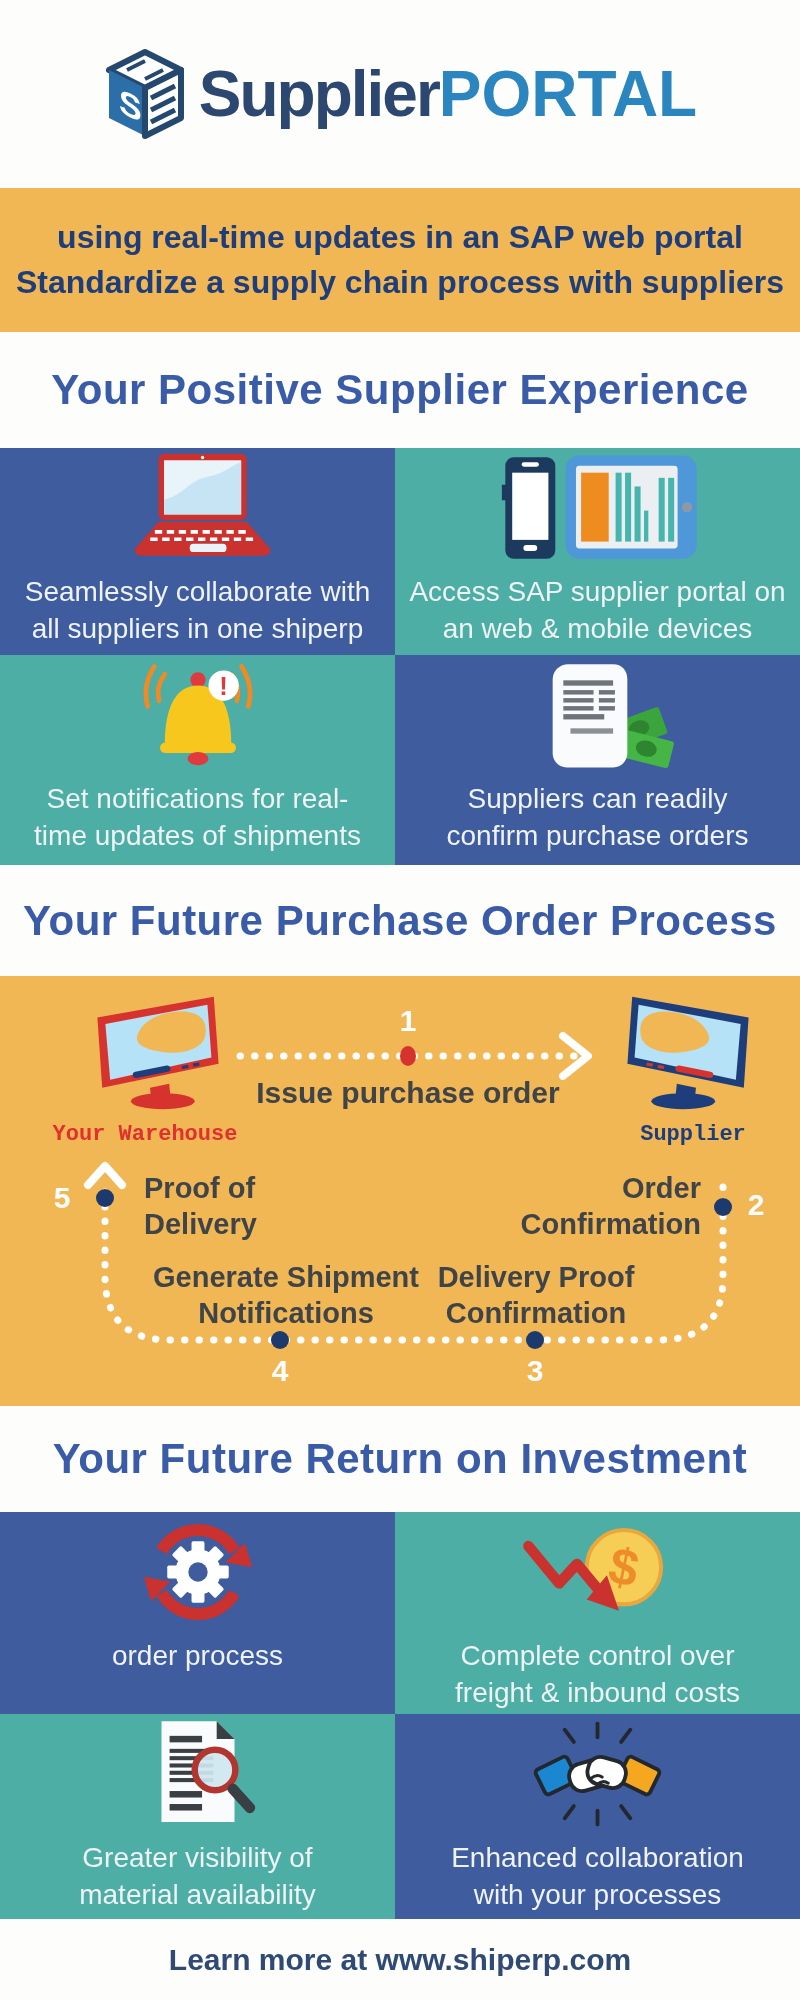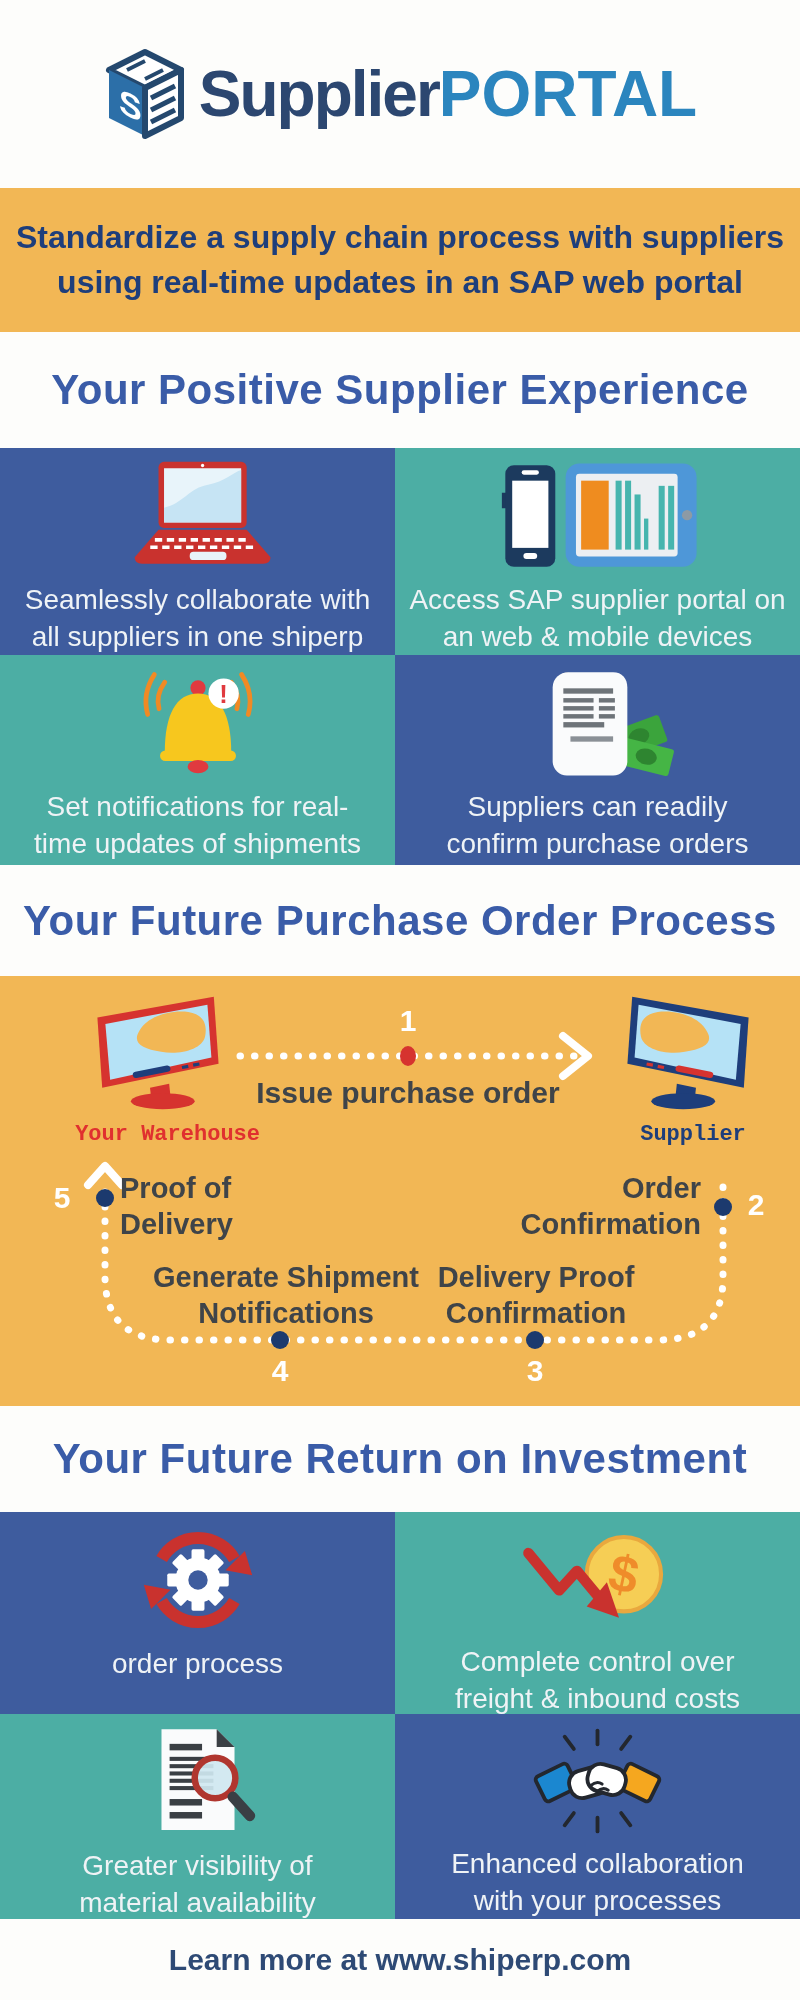--- a/index.html
+++ b/index.html
@@ -21,21 +21,21 @@
   .sec-head{display:flex;align-items:center;justify-content:center;
             color:#3A5CA8;font-weight:700;font-size:42px;letter-spacing:.5px;}
   .sec-head.h1{height:116px;}
   .sec-head.h2{height:111px;}
   .sec-head.h3{height:106px;text-align:right;}
 
   
   .grid{display:grid;grid-template-columns:395px 405px;}
   .grid.g1{grid-template-rows:207px 210px;}
   .grid.g2{grid-template-rows:202px 205px;}
-  .card{display:flex;flex-direction:column;align-items:center;padding-top:12px;box-sizing:border-box;}
+  .card{display:flex;flex-direction:column;align-items:center;padding-top:4px;box-sizing:border-box;}
   .card.navy{background:#3E5C9E;}
   .card.teal{background:#4CAEA4;}
   .icon-box{height:112px;display:flex;align-items:center;justify-content:center;}
   .card-text{margin-top:10px;text-align:center;font-size:28px;color:#EFF3F6;line-height:1.32;}
 
   
   .diagram{height:430px;background:#F2B755;position:relative;}
   .diagram svg.flow{position:absolute;left:0;top:0;}
   .abs{position:absolute;}
   .mono-label{font-family:"Liberation Mono", monospace;font-weight:700;font-size:22px;
@@ -63,22 +63,22 @@
       <text x="16" y="68" font-size="34" font-weight="bold" fill="#FFFFFF" font-family="Liberation Sans, sans-serif" transform="skewY(26) translate(0,-12)">S</text>
       <polygon points="78,22 42,40 42,88 78,70" fill="#FFFFFF" stroke="#24486E" stroke-width="6" stroke-linejoin="round"></polygon>
       <line x1="48" y1="50" x2="72" y2="38" stroke="#24486E" stroke-width="5"></line>
       <line x1="48" y1="62" x2="72" y2="50" stroke="#24486E" stroke-width="5"></line>
       <line x1="48" y1="74" x2="72" y2="62" stroke="#24486E" stroke-width="5"></line>
     </svg>
     <div class="logo-text"><span class="logo-word1">Supplier</span><span class="logo-word2">PORTAL</span></div>
   </div>
 
   <div class="banner">
+    <div>using real-time updates in an SAP web portal</div>
     <div>Standardize a supply chain process with suppliers</div>
-    <div>using real-time updates in an SAP web portal</div>
   </div>
 
   <div class="sec-head h1">Your Positive Supplier Experience</div>
 
   <div class="grid g1">
 
     <div class="card navy">
       <div class="icon-box">
         <svg width="200" height="112" viewBox="0 0 210 122">
           <rect x="62" y="2" width="96" height="72" rx="6" fill="#C9322E"></rect>
@@ -194,21 +194,21 @@
     <svg class="abs" style="left:72px;top:16px;" width="168" height="118" viewBox="0 0 175 148">
       <polygon points="14,32 160,6 166,90 20,120" fill="#D6332F"></polygon>
       <polygon points="24,40 152,16 157,82 30,110" fill="#B5E2F6"></polygon>
       <path d="M66,50 C76,30 106,22 128,25 C148,28 152,42 149,56 C145,72 118,79 94,75 C70,71 58,64 66,50 Z" fill="#F2B755"></path>
       <rect x="58" y="96" width="48" height="8" rx="4" fill="#1E3E7B" transform="rotate(-11 82 100)"></rect>
       <rect x="120" y="92" width="8" height="4" fill="#1E3E7B" transform="rotate(-11 124 94)"></rect>
       <rect x="134" y="89" width="8" height="4" fill="#1E3E7B" transform="rotate(-11 138 91)"></rect>
       <polygon points="80,120 104,115 106,134 82,139" fill="#D6332F"></polygon>
       <ellipse cx="96" cy="137" rx="40" ry="10" fill="#D6332F"></ellipse>
     </svg>
-    <div class="abs mono-label warehouse-label" style="left:30px;top:146px;width:230px;text-align:right;">Your Warehouse</div>
+    <div class="abs mono-label warehouse-label" style="left:30px;top:146px;width:230px;">Your Warehouse</div>
 
     <svg class="abs" style="left:606px;top:16px;" width="168" height="118" viewBox="0 0 175 148">
       <g transform="translate(175,0) scale(-1,1)">
         <polygon points="14,32 160,6 166,90 20,120" fill="#1E3E7B"></polygon>
         <polygon points="24,40 152,16 157,82 30,110" fill="#B5E2F6"></polygon>
         <path d="M66,50 C76,30 106,22 128,25 C148,28 152,42 149,56 C145,72 118,79 94,75 C70,71 58,64 66,50 Z" fill="#F2B755"></path>
         <rect x="58" y="96" width="48" height="8" rx="4" fill="#D6332F" transform="rotate(-11 82 100)"></rect>
         <rect x="120" y="92" width="8" height="4" fill="#D6332F" transform="rotate(-11 124 94)"></rect>
         <rect x="134" y="89" width="8" height="4" fill="#D6332F" transform="rotate(-11 138 91)"></rect>
         <polygon points="80,120 104,115 106,134 82,139" fill="#1E3E7B"></polygon>
@@ -232,21 +232,21 @@
     </div>
     <div class="abs step-num" style="left:515px;top:378px;width:40px;">3</div>
 
     <div class="abs step-label" style="left:146px;top:284px;width:280px;text-align:center;">
       <div>Generate Shipment</div>
       <div>Notifications</div>
     </div>
     <div class="abs step-num" style="left:260px;top:378px;width:40px;">4</div>
 
     <div class="abs step-num" style="left:44px;top:205px;width:36px;">5</div>
-    <div class="abs step-label" style="left:120px;top:195px;width:220px;text-align:left;">
+    <div class="abs step-label" style="left:144px;top:195px;width:220px;text-align:left;">
       <div>Proof of</div>
       <div>Delivery</div>
     </div>
   </div>
 
   <div class="sec-head h3">Your Future Return on Investment</div>
 
   <div class="grid g2">
 
     <div class="card navy">

